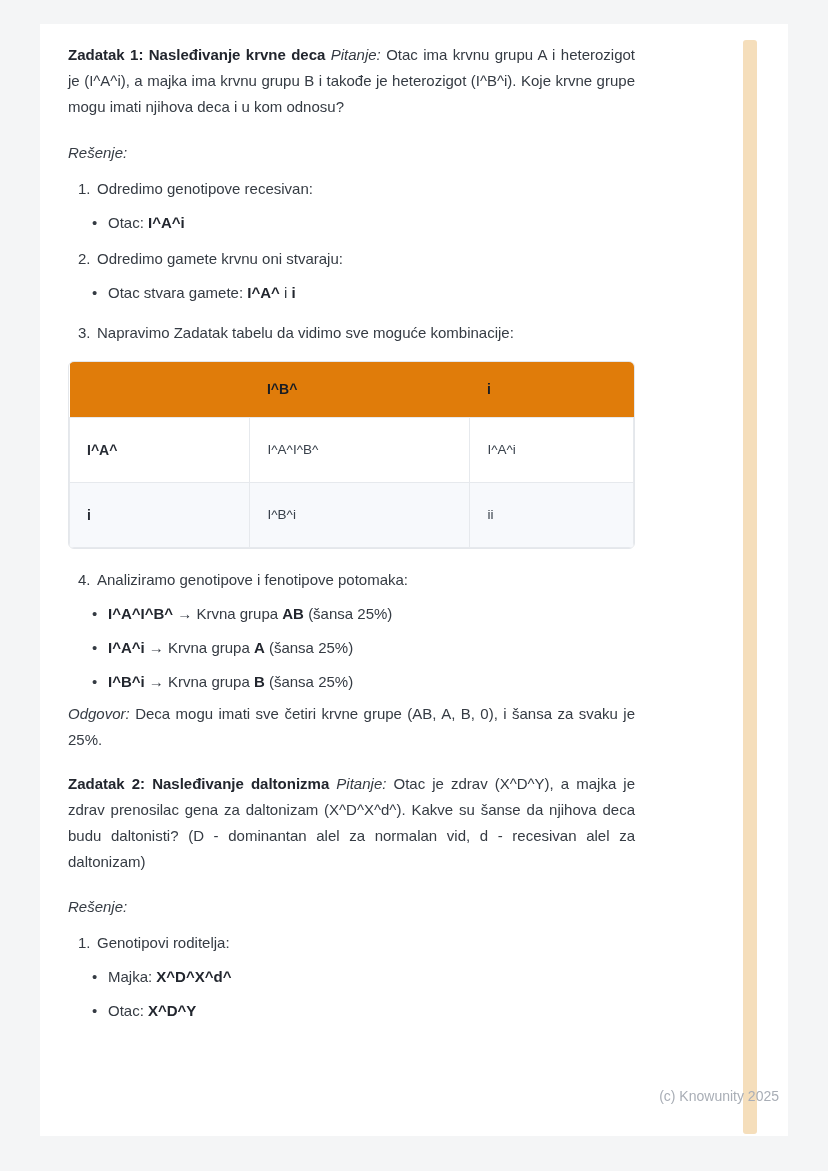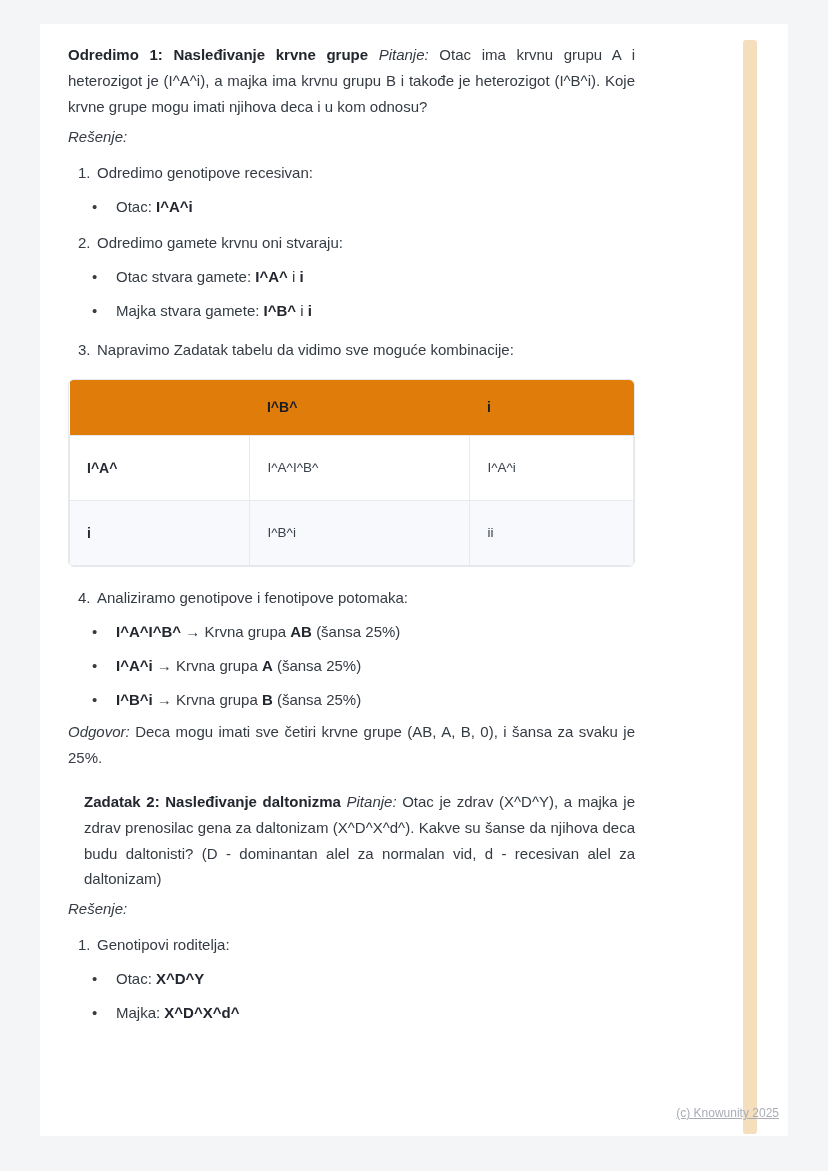--- a/index.html
+++ b/index.html
@@ -22,33 +22,33 @@
     background:#f5debb; border-radius:3px;
   }
   .content {
     position:absolute; left:28px; top:18px; width:567px;
     font-size:15px; line-height:1.73; color:#353b43;
   }
   .para { text-align:justify; }
   strong { color:#22262e; }
   em { font-style:italic; }
 
-  .mt-res  { margin-top:4px; }
+  .mt-res  { margin-top:20px; }
   .mt-step { margin-top:10px; }
   .mt-step3{ margin-top:14px; }
   .mt-ans  { margin-top:6px; }
-  .mt-task2{ margin-top:18px;margin-left:16px; }
+  .mt-task2{ margin-top:18px; }
 
   .step-head { display:flex; padding-left:10px; }
   .num   { flex:none; width:19px; }
   .slabel{ flex:1; }
 
   .bullet { display:flex; padding-left:24px; margin-top:8px; }
   .bullet::before { content:"•"; flex:none; width:16px; color:#353b43; }
-  .btext { flex:1;margin-left:8px; }
+  .btext { flex:1; }
 
   .table-wrap {
     margin:16px 0 18px 0;
     border:1px solid #e4e7eb;
     border-radius:6px; overflow:hidden;
   }
   table { width:100%; border-collapse:collapse; font-size:13.5px; }
   th {
     background:#e07c0a; color:#1a1d23;
     font-weight:bold; text-align:left;
@@ -56,35 +56,35 @@
   }
   td {
     border:1px solid #e6e9ed;
     padding:20px 17px; color:#3a424c; background:#ffffff;
   }
   tr.alt td { background:#f7f9fc; }
   td.rowhead { font-weight:bold; color:#262b33; font-size:14px; }
   .w1 { width:32%; } .w2 { width:39%; } .w3 { width:29%; }
 
   .watermark {
-    position:absolute; right:9px; bottom:16px;
-    font-size:12px; color:#a9aeb6; z-index:5;text-decoration:underline;
+    position:absolute; right:9px; bottom:32px;
+    font-size:14px; color:#a9aeb6; z-index:5;
   }
 </style>
 </head>
 <body>
 
 <div class="page">
   <div class="card">
     <div class="stripe"></div>
 
     <div class="content">
 
       <p class="para">
-        <strong>Odredimo 1: Nasleđivanje krvne grupe</strong>
+        <strong>Zadatak 1: Nasleđivanje krvne deca</strong>
         <em>Pitanje:</em>
         <span>Otac ima krvnu grupu A i heterozigot je (I^A^i), a majka ima krvnu grupu B i takođe je heterozigot (I^B^i). Koje krvne grupe mogu imati njihova deca i u kom odnosu?</span>
       </p>
 
       <p class="para mt-res">
         <em>Rešenje:</em>
       </p>
 
       <div class="mt-step">
         <div class="step-head">
@@ -100,25 +100,20 @@
       </div>
 
       <div class="mt-step">
         <div class="step-head">
           <span class="num">2.</span>
           <span class="slabel">Odredimo gamete krvnu oni stvaraju:</span>
         </div>
         <div class="bullet">
           <span class="btext">
             <span>Otac stvara gamete: </span><strong>I^A^</strong><span> i </span><strong>i</strong>
-          </span>
-        </div>
-        <div class="bullet">
-          <span class="btext">
-            <span>Majka stvara gamete: </span><strong>I^B^</strong><span> i </span><strong>i</strong>
           </span>
         </div>
       </div>
 
       <div class="mt-step3">
         <div class="step-head">
           <span class="num">3.</span>
           <span class="slabel">Napravimo Zadatak tabelu da vidimo sve moguće kombinacije:</span>
         </div>
       </div>
@@ -193,28 +188,28 @@
         <em>Rešenje:</em>
       </p>
 
       <div class="mt-step">
         <div class="step-head">
           <span class="num">1.</span>
           <span class="slabel">Genotipovi roditelja:</span>
         </div>
         <div class="bullet">
           <span class="btext">
+            <span>Majka: </span>
+            <strong>X^D^X^d^</strong>
+          </span>
+        </div>
+        <div class="bullet">
+          <span class="btext">
             <span>Otac: </span>
             <strong>X^D^Y</strong>
-          </span>
-        </div>
-        <div class="bullet">
-          <span class="btext">
-            <span>Majka: </span>
-            <strong>X^D^X^d^</strong>
           </span>
         </div>
       </div>
 
     </div>
 
     <div class="watermark">(c) Knowunity 2025</div>
   </div>
 </div>
 

